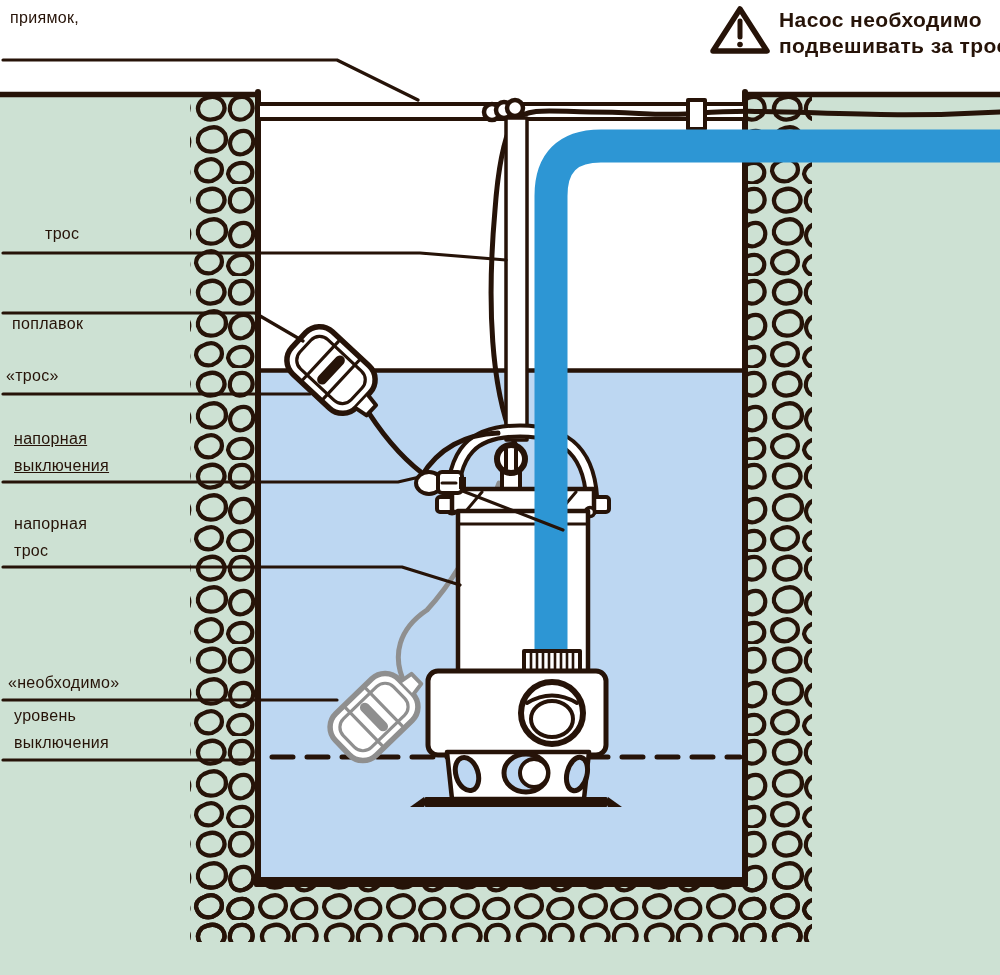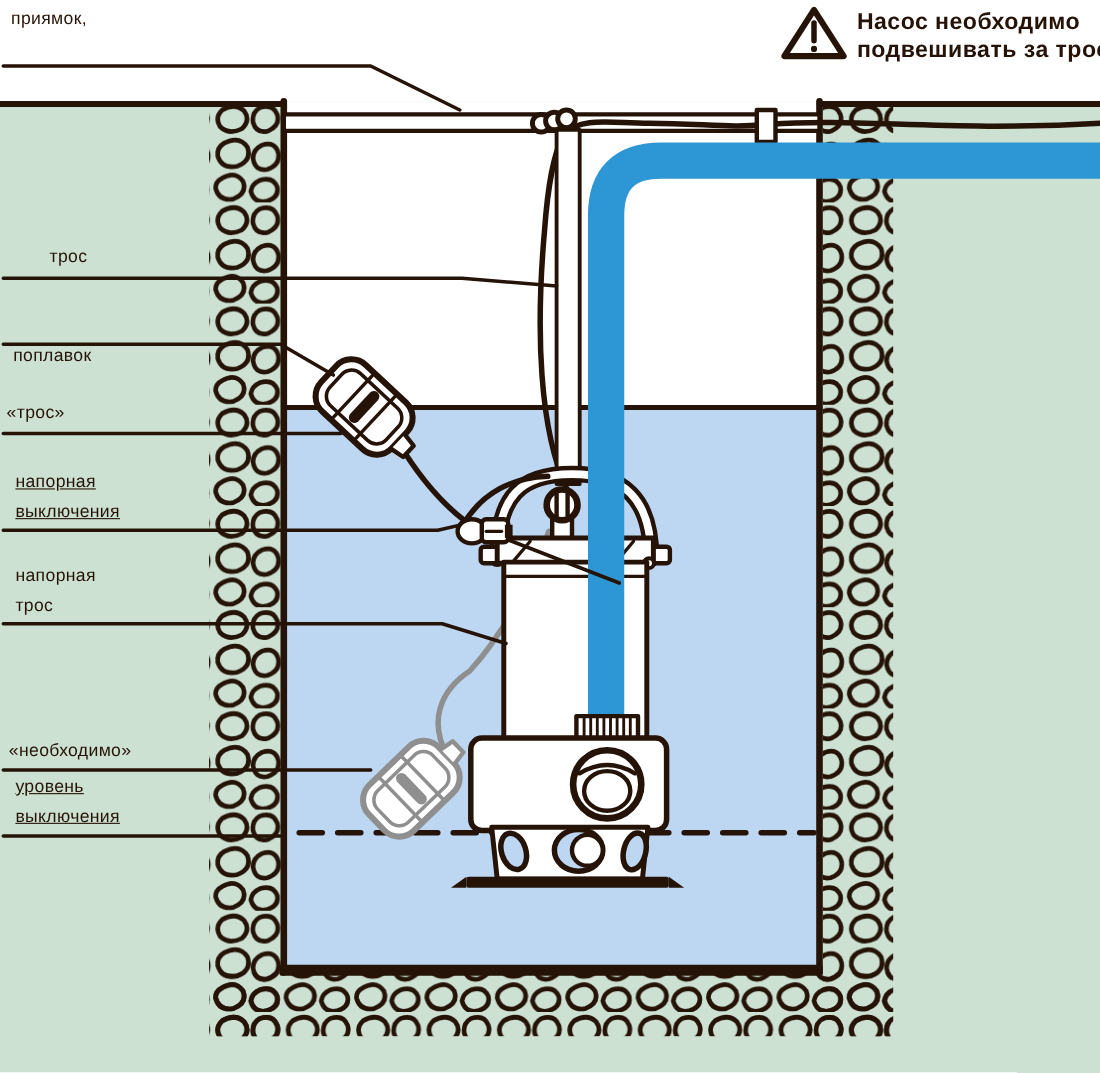--- a/index.html
+++ b/index.html
@@ -184,21 +184,21 @@
   <div>выключения</div>
 </div>
 
 <div class="lbl" style="left:14px;top:511px;">
   <div>напорная</div>
   <div>трос</div>
 </div>
 
 <div class="lbl" style="left:8px;top:670px;">«необходимо»</div>
 
-<div class="lbl" style="left:14px;top:703px;text-decoration:underline;">
+<div class="lbl" style="left:14px;top:703px;">
   <div>уровень</div>
   <div>выключения</div>
 </div>
 
 <div class="lbl warn" style="left:779px;top:7px;">
   <div>Насос необходимо</div>
   <div>подвешивать за трос.</div>
 </div>
 
 </div>

